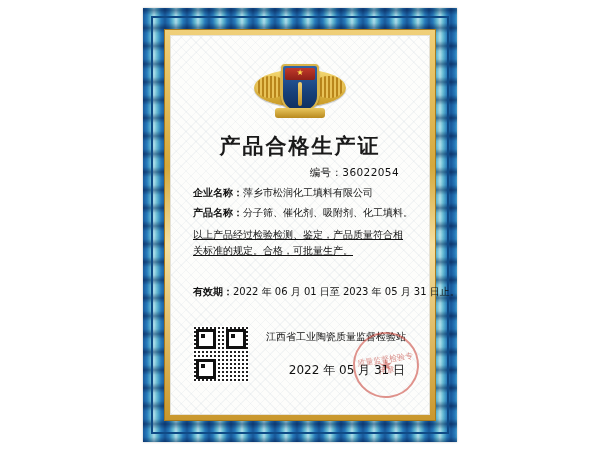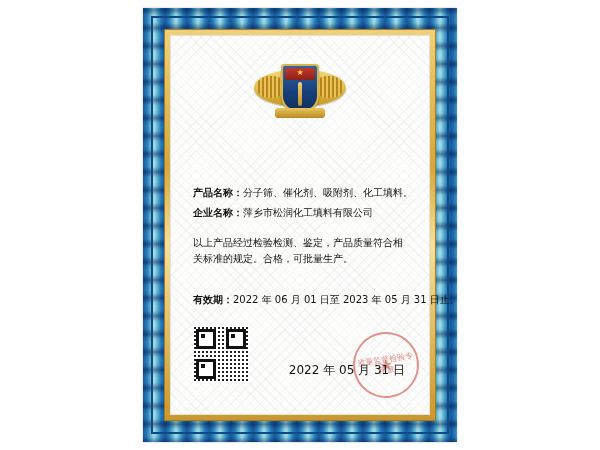--- a/index.html
+++ b/index.html
@@ -191,23 +191,24 @@
     top: 148px;
     font-size: 10px;
     line-height: 17px;
     color: #111;
     font-family: "DejaVu Sans", "Liberation Sans", sans-serif;
   }
   .row { margin-bottom: 3px; white-space: nowrap; }
   .lbl { font-weight: bold; }
   .val { }
   .para {
-    margin-top: 14px;
+    margin-top: 6px;
     line-height: 16px;
     white-space: normal;
+    text-decoration: underline;
   }
   .valid {
     margin-top: 24px;
     white-space: nowrap;
   }
 
   
   .qr {
     position: absolute;
     left: 22px;
@@ -287,47 +288,52 @@
             <div class="wings"></div>
             <div class="shield">
               <div class="top"></div>
               <div class="star">★</div>
               <div class="bar"></div>
             </div>
             <div class="base"></div>
           </div>
         </div>
 
-
+        <div class="title">产品合格生产证</div>
+
+        <div class="serial">
+          <span>编号：</span><span>36022054</span>
+        </div>
 
         <div class="body">
           <div class="row">
-            <span class="lbl">产品名称：</span><span class="val">分子筛、催化剂、吸附剂、化工填料。</span>
+            <span class="lbl">企业名称：</span><span class="val">萍乡市松润化工填料有限公司</span>
           </div>
           <div class="row">
-            <span class="lbl">企业名称：</span><span class="val">萍乡市松润化工填料有限公司</span>
+            <span class="lbl">产品名称：</span><span class="val">分子筛、催化剂、吸附剂、化工填料。</span>
           </div>
           <div class="para">以上产品经过检验检测、鉴定，产品质量符合相关标准的规定。合格，可批量生产。</div>
           <div class="valid">
             <span class="lbl">有效期：</span><span class="val">2022 年 06 月 01 日至 2023 年 05 月 31 日止。</span>
           </div>
         </div>
 
         <div class="qr">
           <div class="fm tl">
               <i></i>
             </div>
           <div class="fm tr">
               <i></i>
             </div>
           <div class="fm bl">
               <i></i>
             </div>
         </div>
 
+        <div class="issuer">江西省工业陶瓷质量监督检验站</div>
 
         <div class="seal">
           <span class="star">★</span>
           <span>质量监督检验专用章</span>
         </div>
 
         <div class="issue-date">2022 年 05 月 31 日</div>
 
       </div>
     </div>

